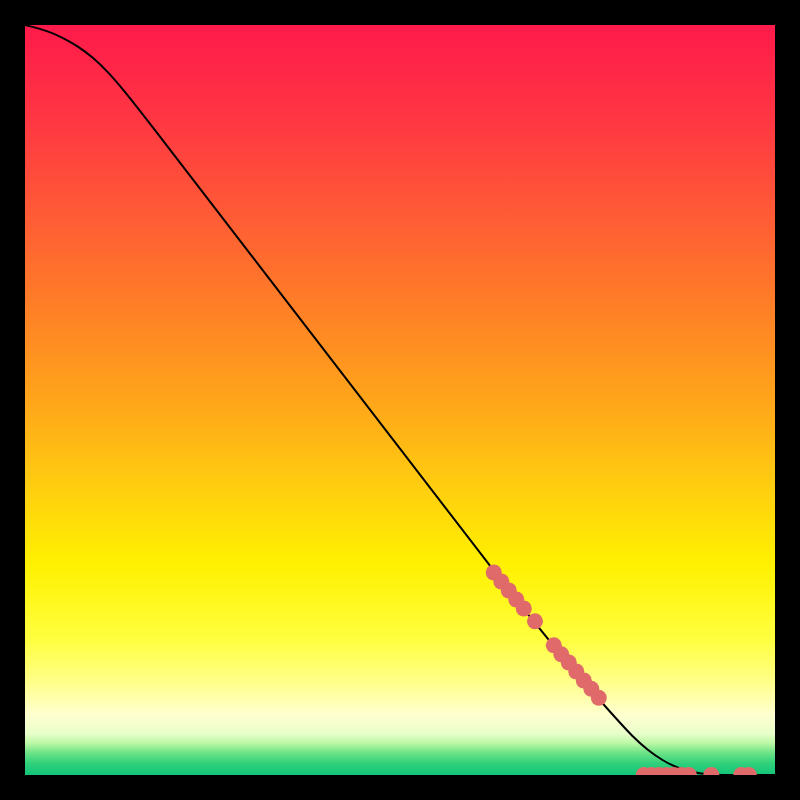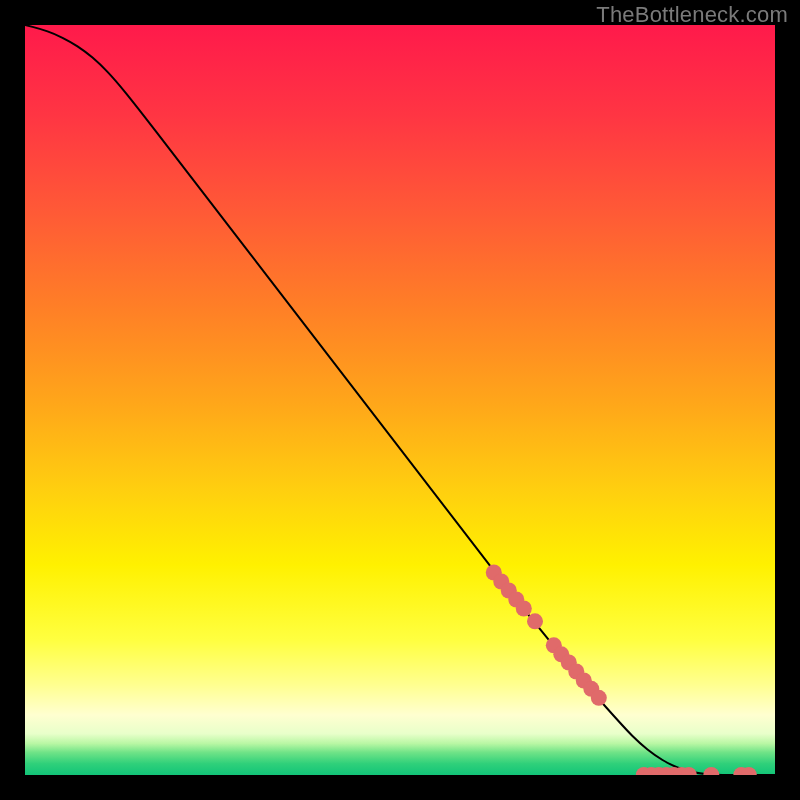--- a/index.html
+++ b/index.html
@@ -98,15 +98,14 @@
           <circle cx="656.3" cy="750.0" r="8" fill="#e06a6a"></circle>
           <circle cx="663.8" cy="750.0" r="8" fill="#e06a6a"></circle>
           <circle cx="686.3" cy="750.0" r="8" fill="#e06a6a"></circle>
           <circle cx="716.3" cy="750.0" r="8" fill="#e06a6a"></circle>
           <circle cx="723.8" cy="750.0" r="8" fill="#e06a6a"></circle>
         </g>
     </svg>
 
   </div>
 
-  <div class="watermark">TheBottleneck.com</div>
 
 </div>
 
 </body></html>

